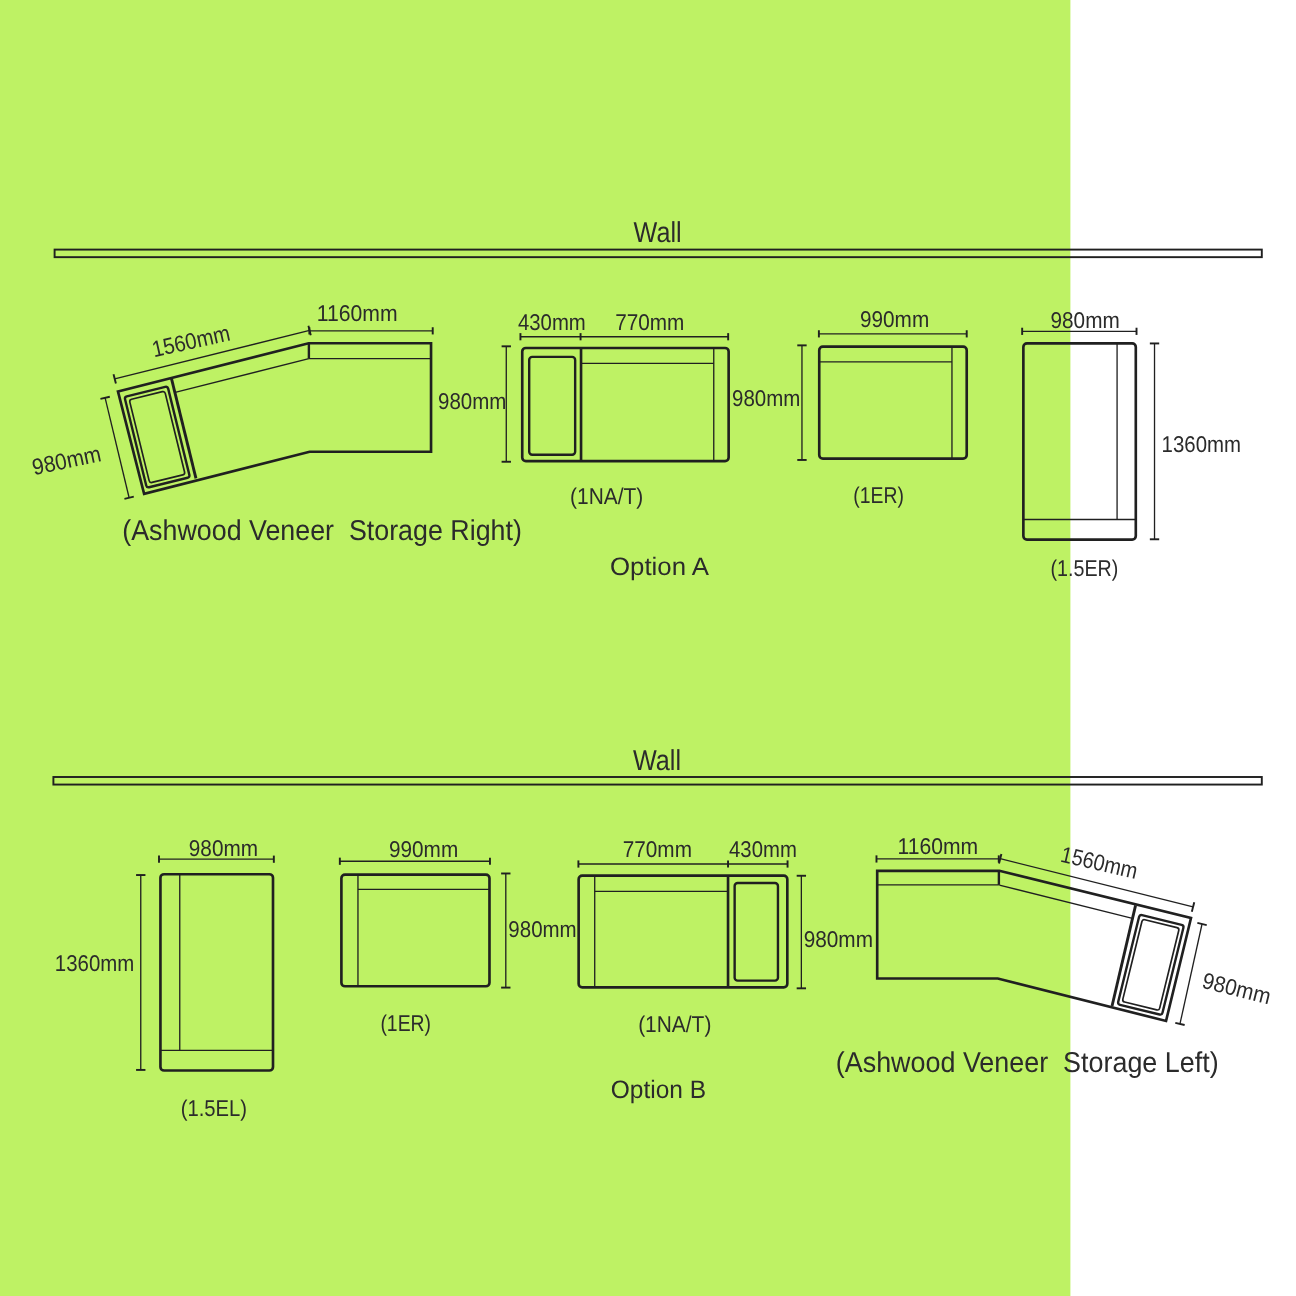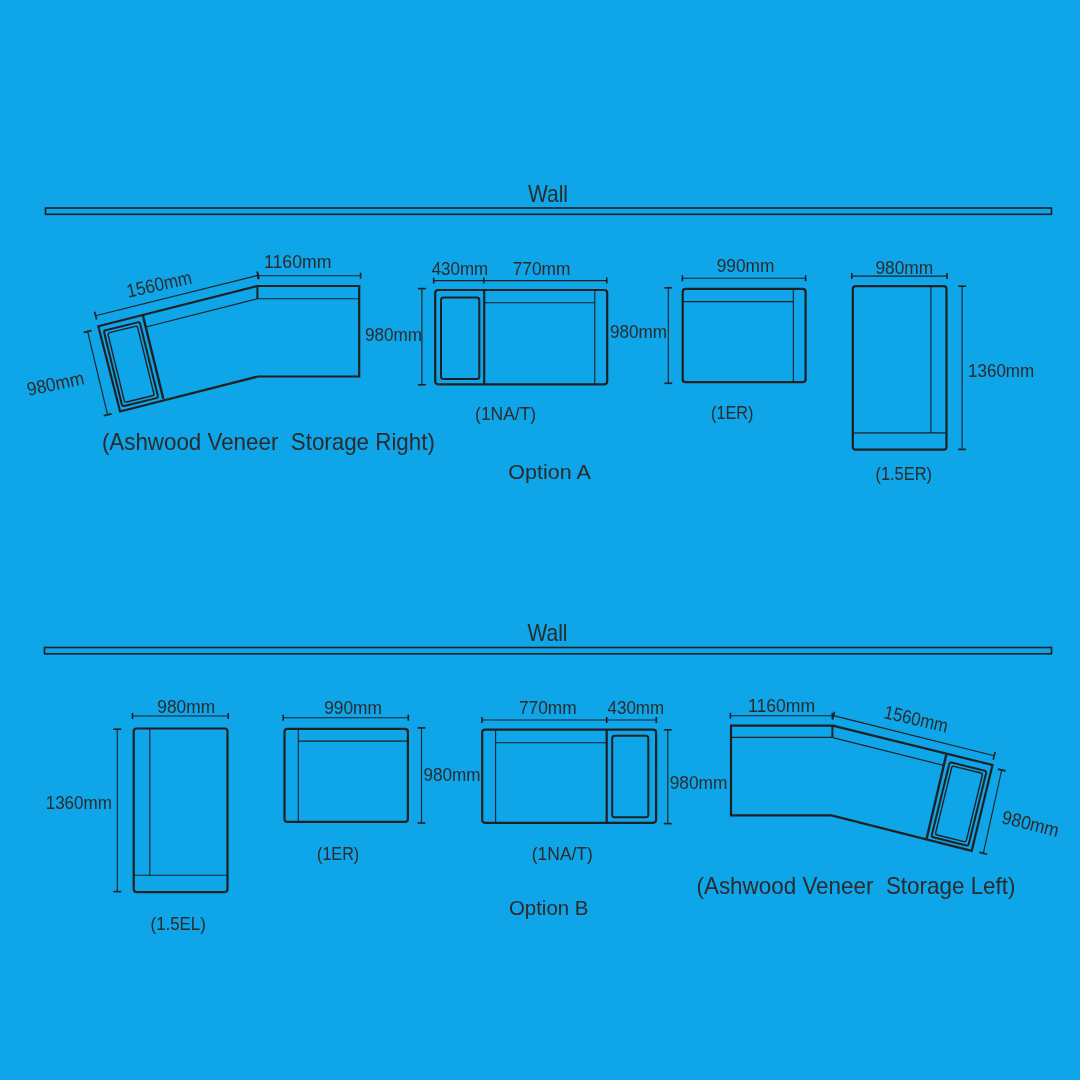--- a/index.html
+++ b/index.html
@@ -1,16 +1,16 @@
 <!DOCTYPE html>
 <html><head>
 <meta charset="utf-8">
 <style>
   html,body{margin:0;padding:0;background:#ffffff;}
-  .page{width:1080px;height:1080px;position:relative;background:#0ea5e9;}
+  .page{width:892px;height:1080px;position:relative;background:#bef264;}
   svg{display:block;}
   text{font-family:"Liberation Sans", sans-serif;fill:#2b2b2b;}
 </style>
 </head>
 <body>
 <div class="page">
 <svg width="1080" height="1080" viewBox="0 0 1080 1080">
 <g fill="none" stroke="#202020">
 
 <text x="548" y="201.7" font-size="24" text-anchor="middle" textLength="40" lengthAdjust="spacingAndGlyphs" stroke="none">Wall</text>

